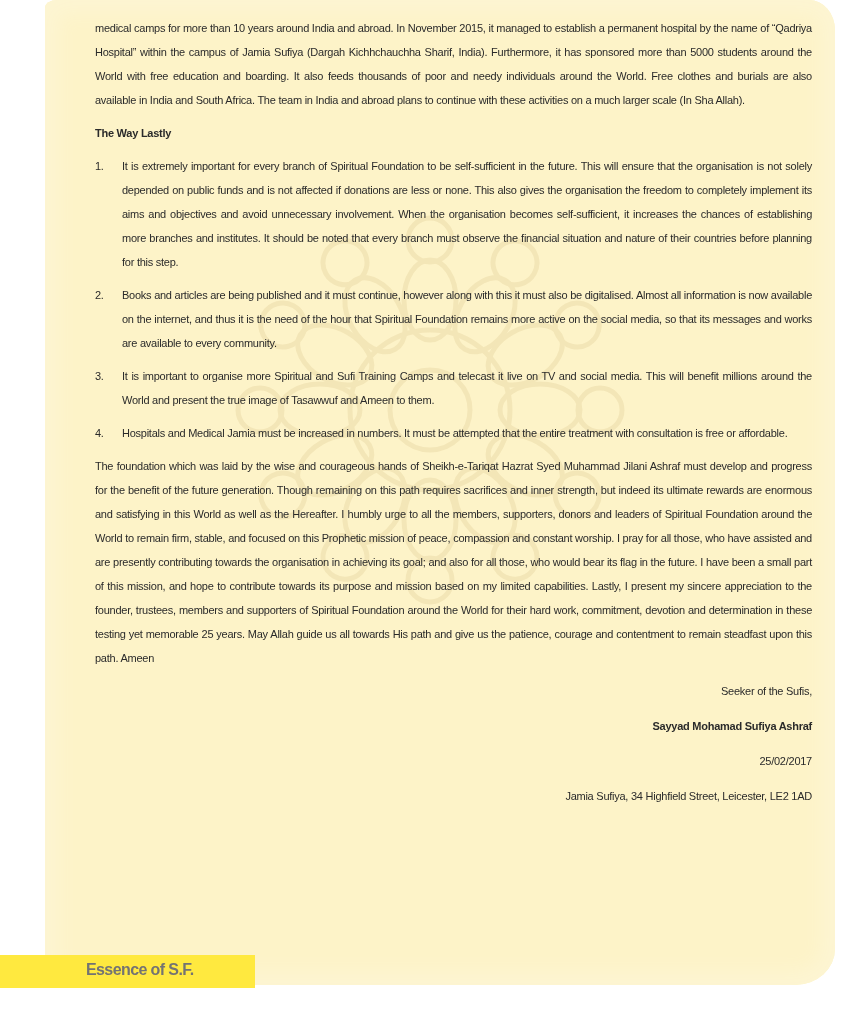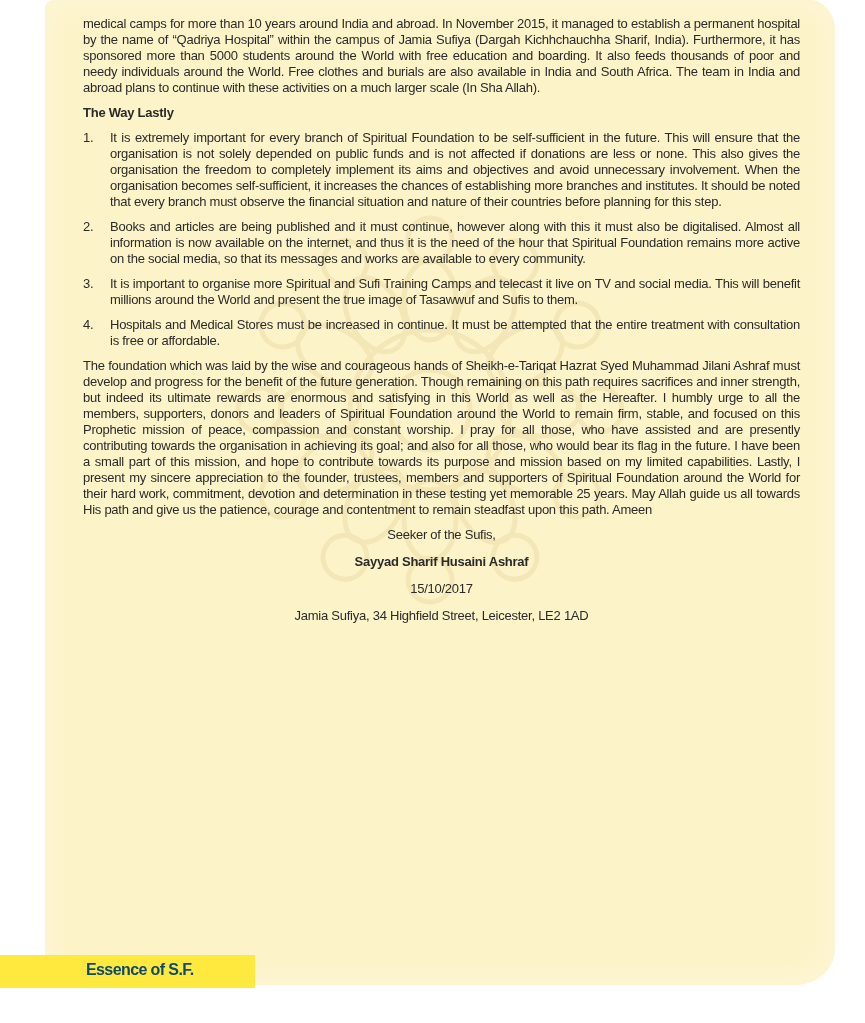--- a/index.html
+++ b/index.html
@@ -14,38 +14,38 @@
     background: #fdf3c8;
     border-radius: 12px 26px 40px 18px / 8px 30px 36px 20px;
     box-shadow: 0 0 18px 14px #fdf5d2 inset;
   }
   .paper::before {
     content: ""; position: absolute; left: -10px; top: -10px; right: -10px; bottom: -10px;
     background: radial-gradient(ellipse at center, rgba(253,243,200,0) 60%, rgba(255,255,255,0.0) 100%);
   }
   .watermark { position: absolute; left: 230px; top: 210px; width: 400px; height: 400px; opacity: 0.55; }
   .content {
-    position: absolute; left: 83px; top: 16px; width: 717px;
-    font-size: 13px; line-height: 16px; letter-spacing: -0.25px;
+    position: absolute; left: 95px; top: 16px; width: 717px;
+    font-size: 11px; line-height: 24px; letter-spacing: -0.25px;
   }
   .content p { margin: 0 0 9px 0; text-align: justify; }
   .heading { font-weight: bold; margin: 0 0 9px 0; }
   ol.proposals { margin: 0 0 9px 0; padding: 0; list-style: none; }
   ol.proposals li { position: relative; padding-left: 27px; margin: 0 0 9px 0; text-align: justify; }
   ol.proposals li .num { position: absolute; left: 0; top: 0; }
   .sig-name { font-weight: bold; }
-  .sig p { text-align: center; margin-bottom: 11px; }
+  .sig p { text-align: right; margin-bottom: 11px; }
   .footer-tab {
     position: absolute; left: 0; top: 955px; width: 255px; height: 33px;
     background: #ffe93f;
   }
   .footer-tab span {
     position: absolute; left: 86px; top: 6px;
     font-family: "Liberation Sans", sans-serif; font-weight: bold; font-size: 16px;
-    letter-spacing: -0.6px; color: #0c4a6e;
+    letter-spacing: -0.6px; color: #737373;
   }
 </style>
 </head>
 <body>
 
 <div class="paper"></div>
 
 <svg class="watermark" viewBox="0 0 400 400">
   <g fill="none" stroke="#ecdcaa" stroke-width="5">
     <circle cx="200" cy="200" r="40"></circle>
@@ -91,33 +91,33 @@
     <li>
       <span class="num">1.</span>
       <span>It is extremely important for every branch of Spiritual Foundation to be self-sufficient in the future. This will ensure that the organisation is not solely depended on public funds and is not affected if donations are less or none. This also gives the organisation the freedom to completely implement its aims and objectives and avoid unnecessary involvement. When the organisation becomes self-sufficient, it increases the chances of establishing more branches and institutes. It should be noted that every branch must observe the financial situation and nature of their countries before planning for this step.</span>
     </li>
     <li>
       <span class="num">2.</span>
       <span>Books and articles are being published and it must continue, however along with this it must also be digitalised. Almost all information is now available on the internet, and thus it is the need of the hour that Spiritual Foundation remains more active on the social media, so that its messages and works are available to every community.</span>
     </li>
     <li>
       <span class="num">3.</span>
-      <span>It is important to organise more Spiritual and Sufi Training Camps and telecast it live on TV and social media. This will benefit millions around the World and present the true image of Tasawwuf and Sufis to them.</span>
+      <span>It is important to organise more Spiritual and Sufi Training Camps and telecast it live on TV and social media. This will benefit millions around the World and present the true image of Tasawwuf and Ameen to them.</span>
     </li>
     <li>
       <span class="num">4.</span>
-      <span>Hospitals and Medical Stores must be increased in continue. It must be attempted that the entire treatment with consultation is free or affordable.</span>
+      <span>Hospitals and Medical Jamia must be increased in numbers. It must be attempted that the entire treatment with consultation is free or affordable.</span>
     </li>
   </ol>
 
   <p>The foundation which was laid by the wise and courageous hands of Sheikh-e-Tariqat Hazrat Syed Muhammad Jilani Ashraf must develop and progress for the benefit of the future generation. Though remaining on this path requires sacrifices and inner strength, but indeed its ultimate rewards are enormous and satisfying in this World as well as the Hereafter. I humbly urge to all the members, supporters, donors and leaders of Spiritual Foundation around the World to remain firm, stable, and focused on this Prophetic mission of peace, compassion and constant worship. I pray for all those, who have assisted and are presently contributing towards the organisation in achieving its goal; and also for all those, who would bear its flag in the future. I have been a small part of this mission, and hope to contribute towards its purpose and mission based on my limited capabilities.  Lastly, I present my sincere appreciation to the founder, trustees, members and supporters of Spiritual Foundation around the World for their hard work, commitment, devotion and determination in these testing yet memorable 25 years. May Allah guide us all towards His path and give us the patience, courage and contentment to remain steadfast upon this path. Ameen</p>
 
   <div class="sig">
     <p>Seeker of the Sufis,</p>
-    <p class="sig-name">Sayyad Sharif Husaini Ashraf</p>
-    <p>15/10/2017</p>
+    <p class="sig-name">Sayyad Mohamad Sufiya Ashraf</p>
+    <p>25/02/2017</p>
     <p>Jamia Sufiya, 34 Highfield Street, Leicester, LE2 1AD</p>
   </div>
 </div>
 
 <div class="footer-tab">
   <span>Essence of S.F.</span>
 </div>
 
 </body></html>

